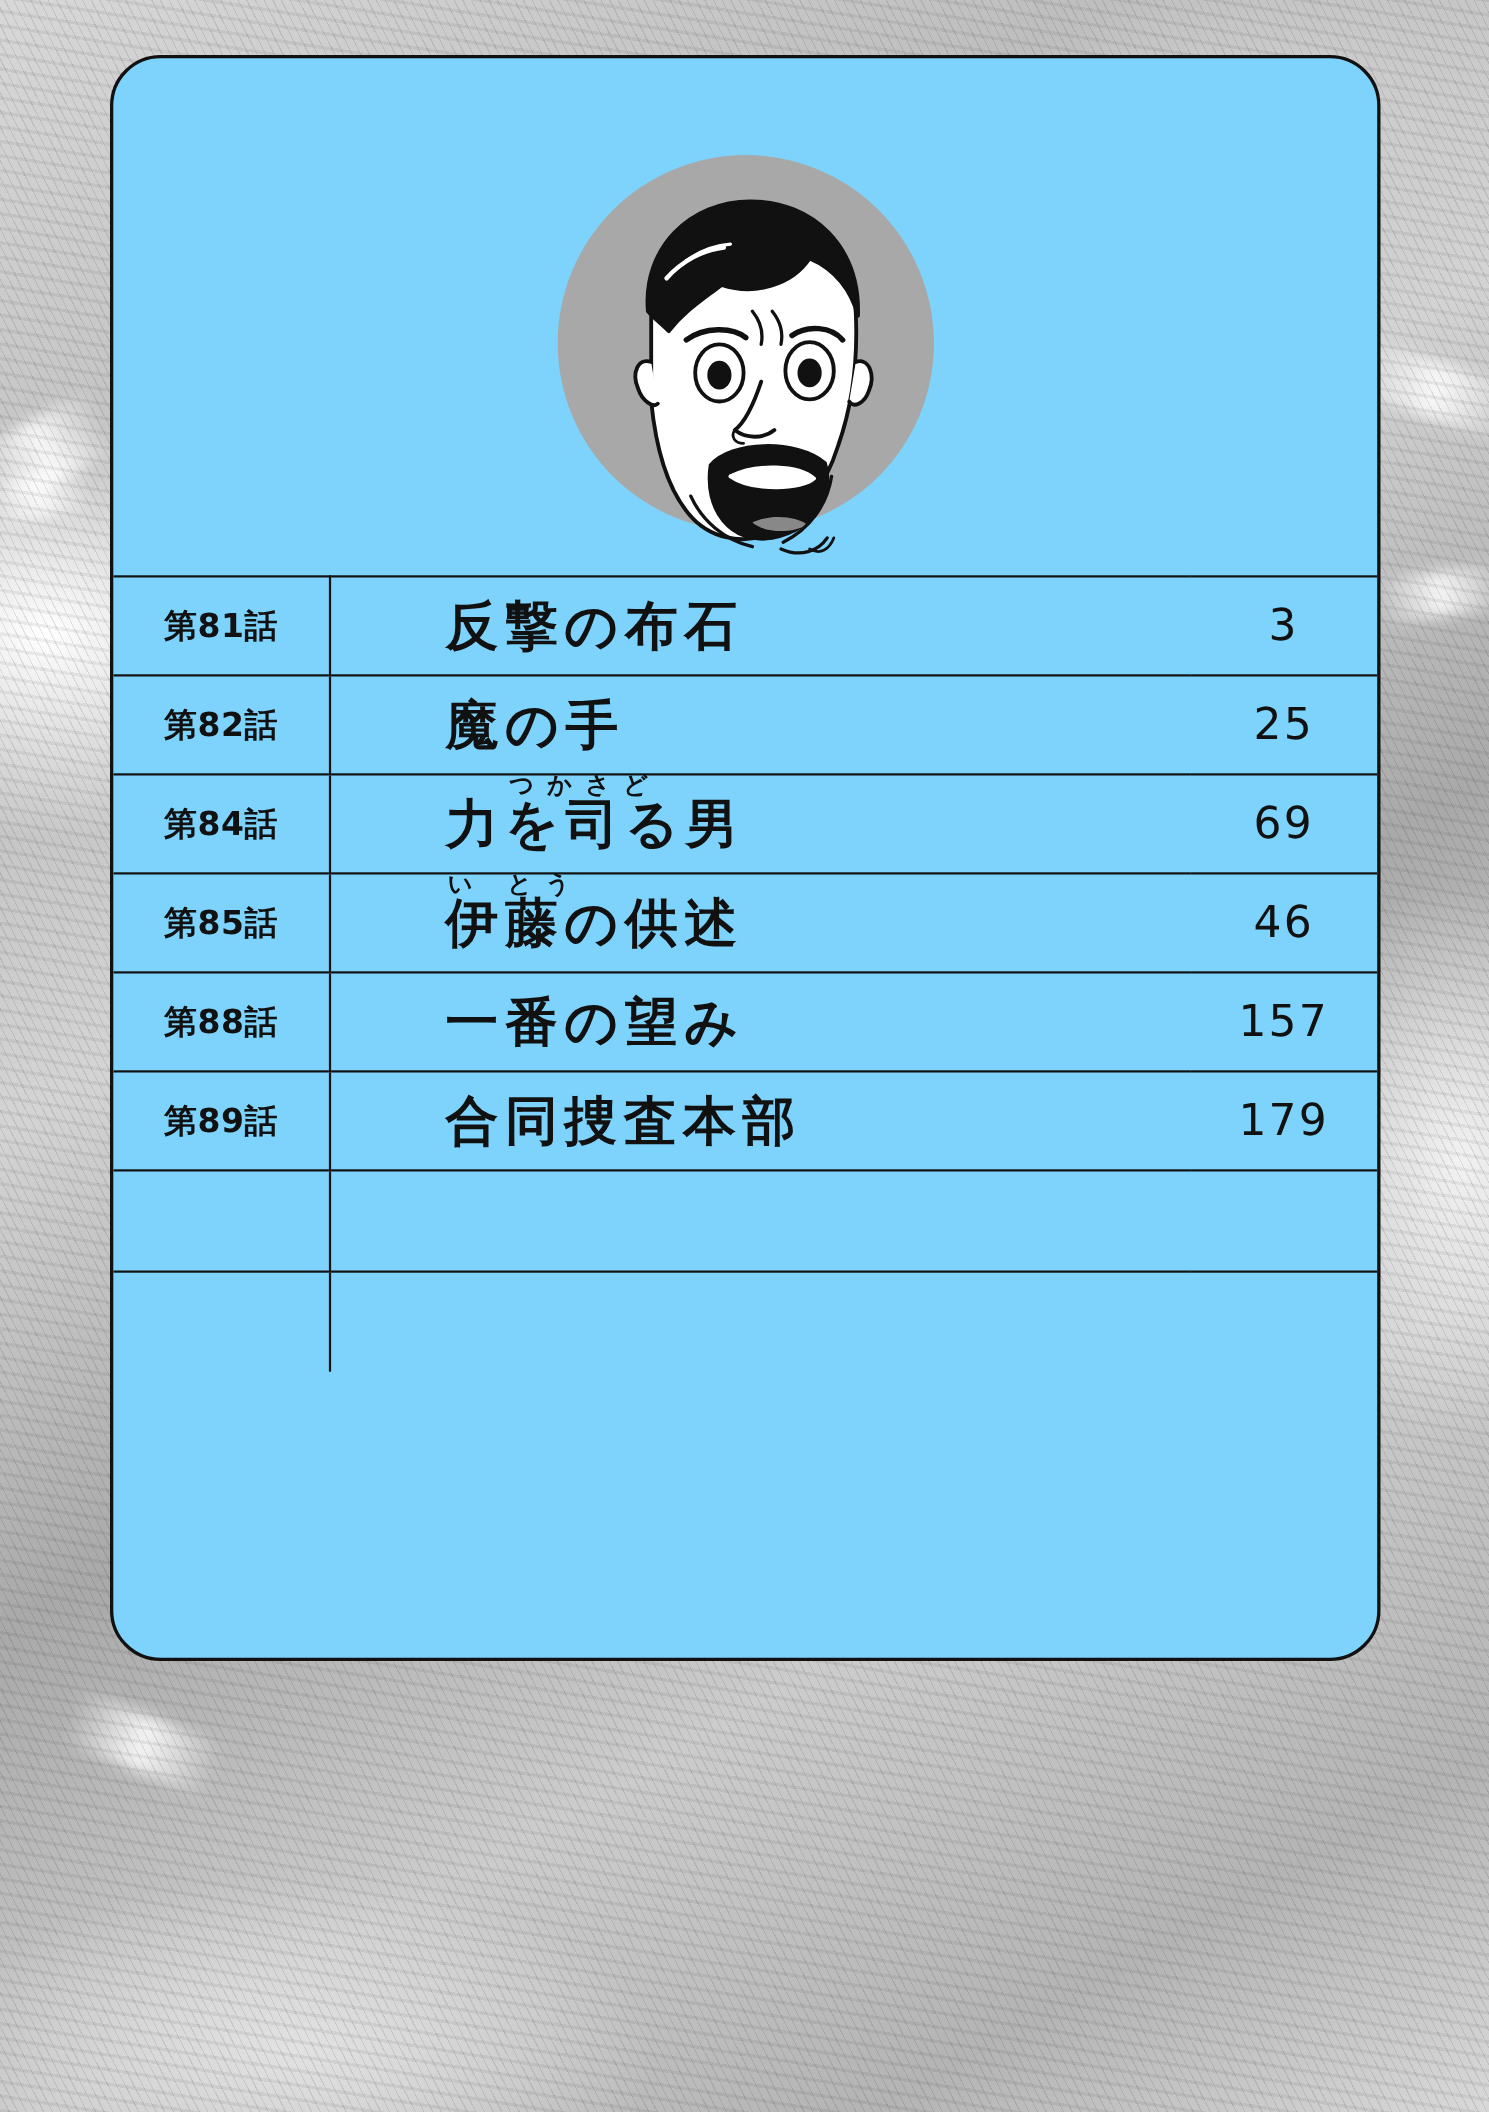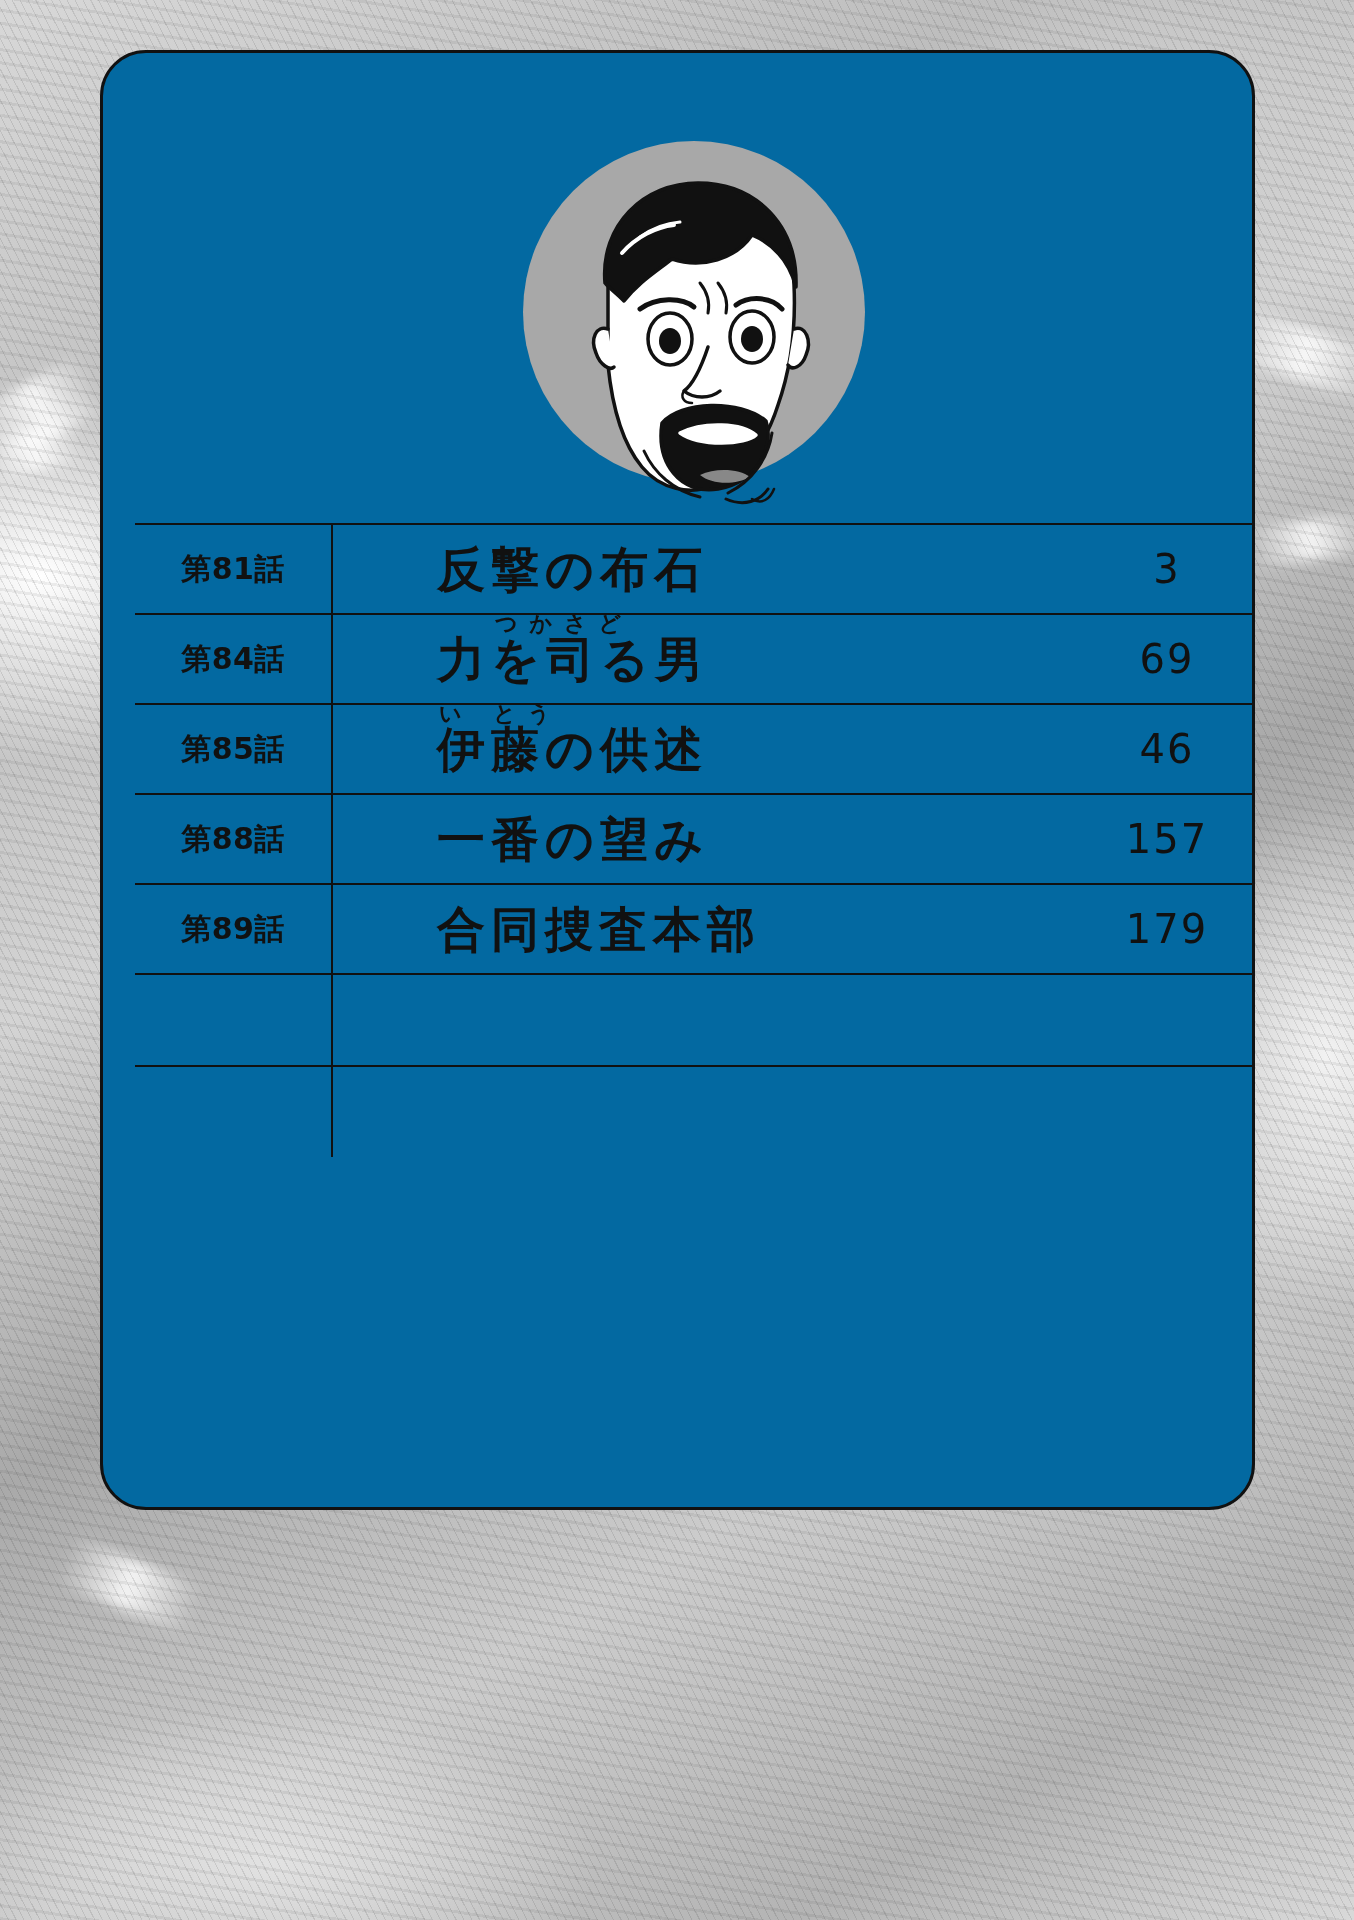--- a/index.html
+++ b/index.html
@@ -48,26 +48,25 @@
   .s4 { left: 1250px; top: 520px; width: 120px; height: 40px; transform: rotate(-8deg); }
   .s5 { left: 60px; top: 1560px; width: 140px; height: 50px; transform: rotate(22deg); }
 
   
   .page {
     position: absolute;
     left: 100px;
     top: 50px;
     width: 1155px;
     height: 1460px;
-    background: #0369a1;
+    background: #7dd3fc;
     border: 3px solid #111111;
     border-radius: 46px;
     box-sizing: border-box;
     overflow: hidden;
-    padding-left: 32px;
   }
 
   
   .art {
     position: relative;
     height: 470px;
     width: 100%;
   }
   .art-circle {
     position: absolute;
@@ -216,20 +215,34 @@
           <div class="title-wrap">
             <span class="furigana"></span>
             <span class="title-text">反撃の布石</span>
           </div>
         </td>
         <td class="col-page">
           <span class="page-num">3</span>
         </td>
       </tr>
 
+      <tr>
+        <td class="col-ep">
+          <span class="ep-label">第82話</span>
+        </td>
+        <td class="col-title">
+          <div class="title-wrap">
+            <span class="furigana"></span>
+            <span class="title-text">魔の手</span>
+          </div>
+        </td>
+        <td class="col-page">
+          <span class="page-num">25</span>
+        </td>
+      </tr>
 
 
       <tr>
         <td class="col-ep">
           <span class="ep-label">第84話</span>
         </td>
         <td class="col-title">
           <div class="title-wrap">
             <span class="furigana fg-shift">つかさど</span>
             <span class="title-text">力を司る男</span>

